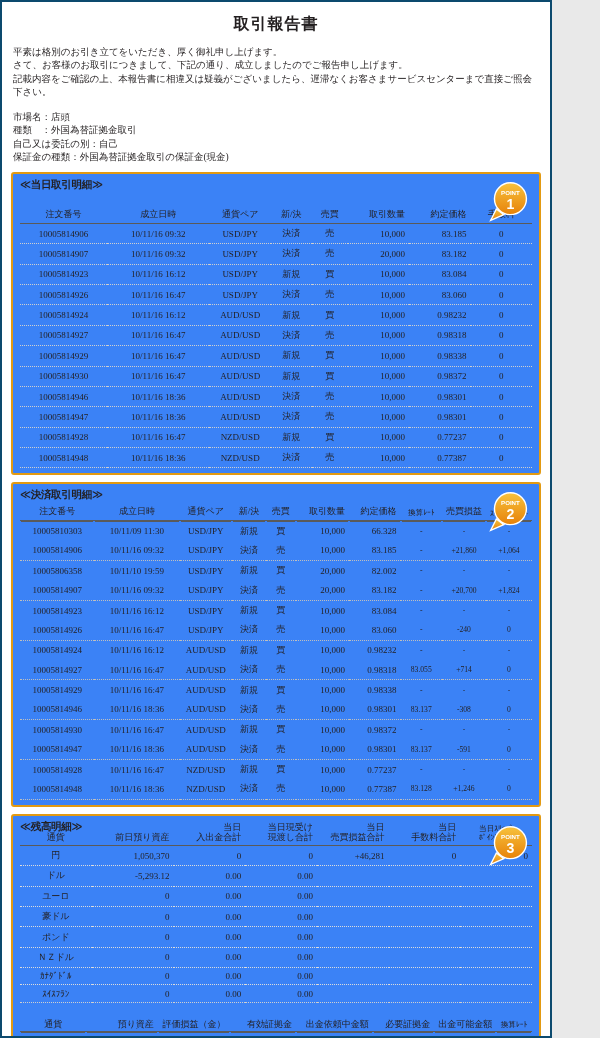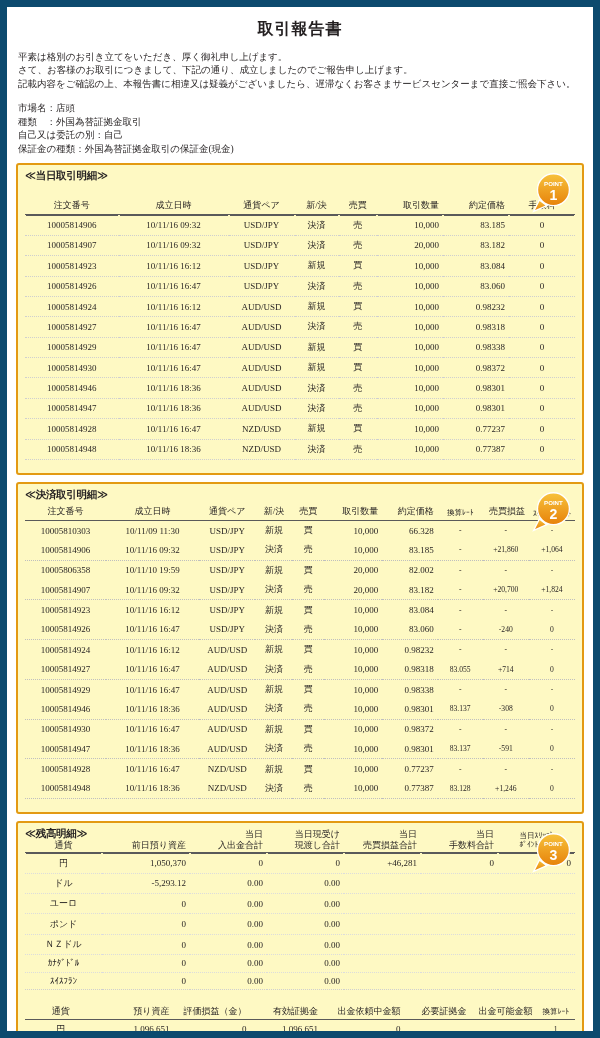--- a/index.html
+++ b/index.html
@@ -6,25 +6,25 @@
     margin: 0;
     padding: 0;
     background: #e9e9e9;
   }
   body {
     font-family: "Liberation Serif", "DejaVu Serif", serif;
     color: #231f20;
   }
   .page {
     position: relative;
-    width: 600px;
+    width: 552px;
     height: 1038px;
     box-sizing: border-box;
     background: #ffffff;
-    border: 7px solid #0c4a6e;
+    border: 2px solid #0c4a6e;
     padding: 8px 9px 6px 9px;
     overflow: hidden;
   }
 
   
   .doc-title {
     text-align: center;
     font-size: 16px;
     font-weight: bold;
     letter-spacing: 1px;
@@ -42,22 +42,22 @@
     margin: 0 0 7px 2px;
     white-space: pre-line;
   }
 
   
   .section {
     position: relative;
     border: 2px solid #e39a12;
     border-radius: 3px;
     margin-bottom: 7px;
-    padding: 3px 7px 13px 7px;
-    background: #fef9c3;
+    padding: 3px 7px 5px 7px;
+    background: #3b82f6;
   }
   .section-title {
     font-size: 10.5px;
     font-weight: bold;
     font-family: "Liberation Sans", "DejaVu Sans", sans-serif;
     letter-spacing: -0.3px;
     margin: 1px 0 0 0;
   }
   .sec-balance .section-title {
     position: absolute;
@@ -580,20 +580,29 @@
           <tr>
             <td class="ac">ユーロ</td>
             <td class="ar">0</td>
             <td class="ar">0.00</td>
             <td class="ar">0.00</td>
             <td class="ar"></td>
             <td class="ar"></td>
             <td class="ar"></td>
           </tr>
           <tr>
+            <td class="ac">豪ドル</td>
+            <td class="ar">0</td>
+            <td class="ar">0.00</td>
+            <td class="ar">0.00</td>
+            <td class="ar"></td>
+            <td class="ar"></td>
+            <td class="ar"></td>
+          </tr>
+          <tr>
             <td class="ac">ポンド</td>
             <td class="ar">0</td>
             <td class="ar">0.00</td>
             <td class="ar">0.00</td>
             <td class="ar"></td>
             <td class="ar"></td>
             <td class="ar"></td>
           </tr>
           <tr>
             <td class="ac">ＮＺドル</td>

